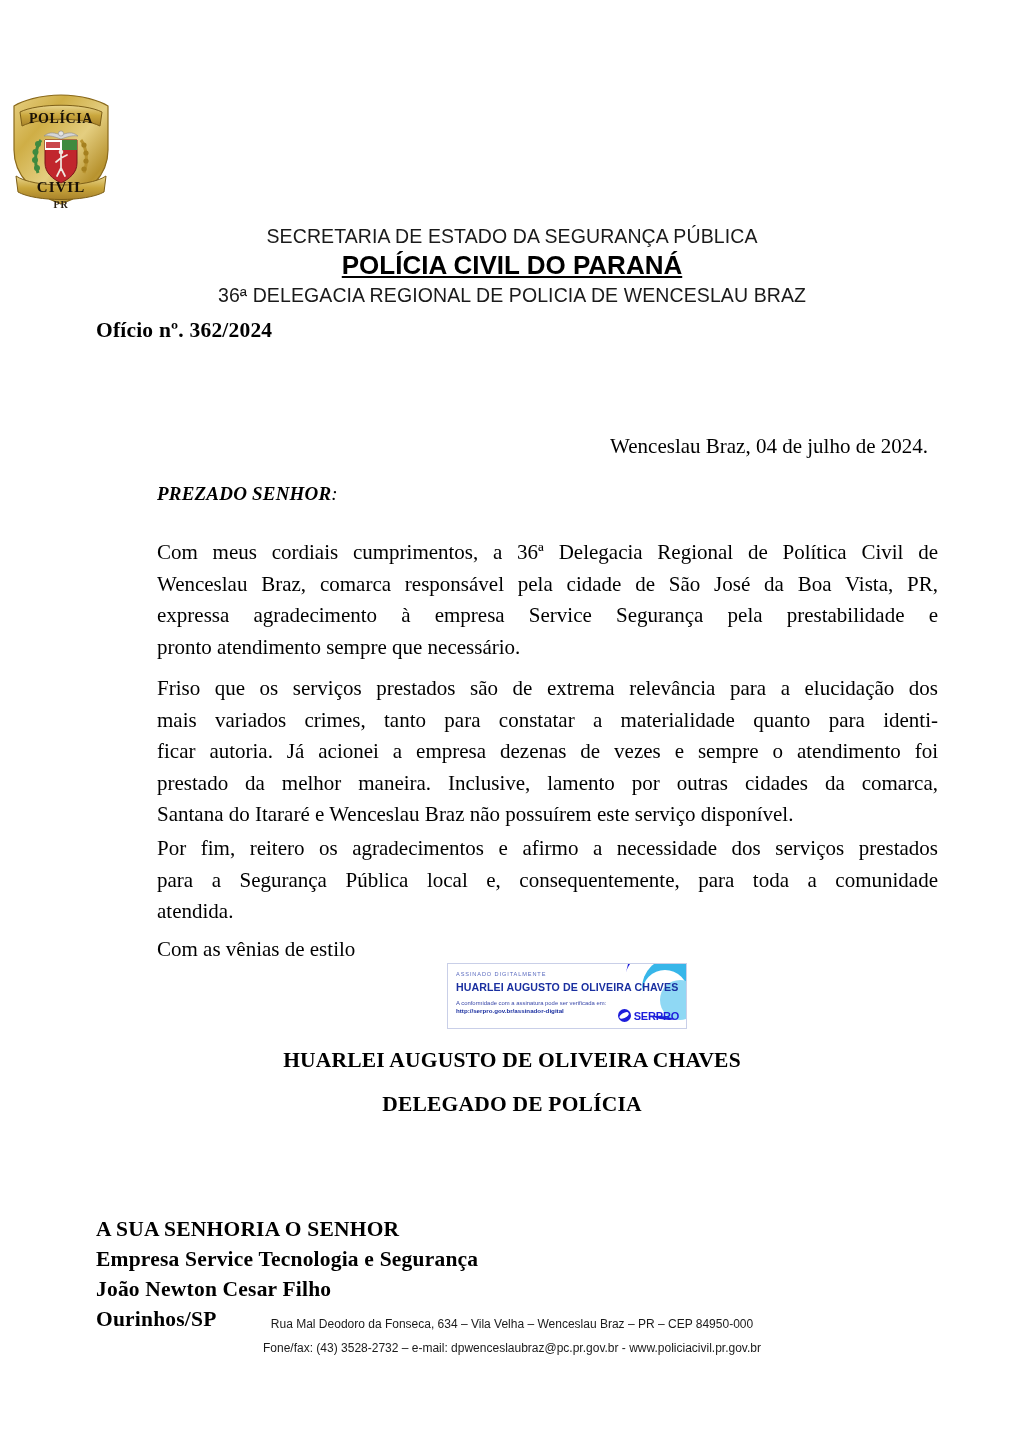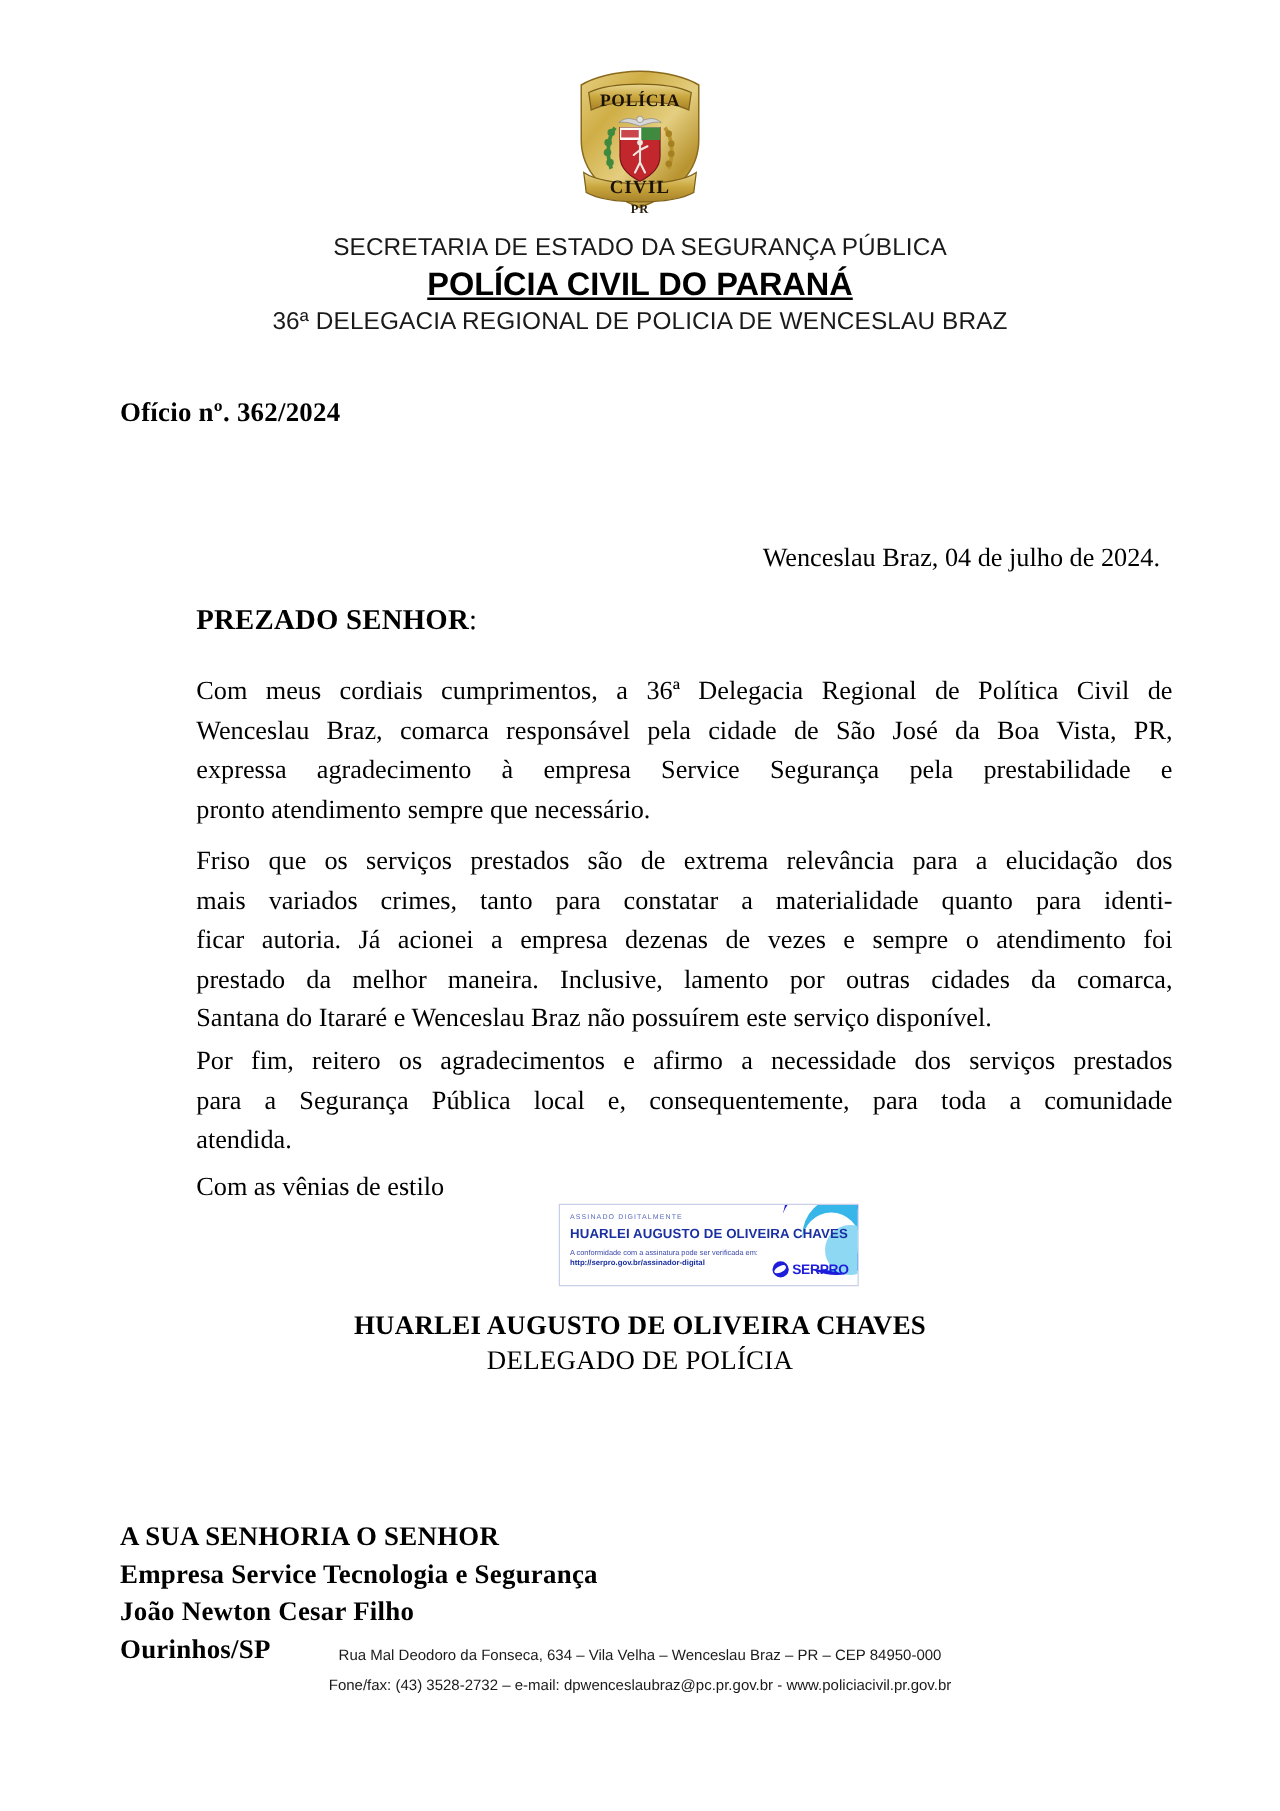--- a/index.html
+++ b/index.html
@@ -20,22 +20,22 @@
     width: 1024px;
     height: 1449px;
     position: relative;
     box-sizing: border-box;
   }
 
   
   .badge-wrap {
     width: 100%;
     display: flex;
-    justify-content: center;
-    padding-top: 50px;
+    justify-content: flex-start;
+    padding-top: 88px;
   }
   .badge {
     width: 122px;
     height: 124px;
     position: relative;
   }
 
   
   .letterhead {
     text-align: center;
@@ -78,23 +78,24 @@
     right: 96px;
     top: 434px;
     text-align: right;
     font-size: 21px;
   }
 
   .salutation {
     position: absolute;
     left: 157px;
     top: 483px;
-    font-size: 23px;
+    font-size: 19px;
     font-weight: bold;
     letter-spacing: 0.2px;
+    font-style: italic;
   }
   .salutation .colon {
     font-weight: normal;
   }
 
   .para {
     position: absolute;
     left: 157px;
     width: 781px;
     font-size: 21px;
@@ -259,23 +260,23 @@
     top: 1048px;
     text-align: center;
   }
   .sig-name {
     font-size: 21.5px;
     font-weight: bold;
     letter-spacing: 0.2px;
   }
   .sig-role {
     font-size: 21.5px;
-    font-weight: normal;
+    font-weight: bold;
     letter-spacing: 0.2px;
-    margin-top: 3px;
+    margin-top: 19px;
   }
 
   
   .addressee {
     position: absolute;
     left: 96px;
     top: 1214px;
     font-size: 21.5px;
     font-weight: bold;
     line-height: 30px;

